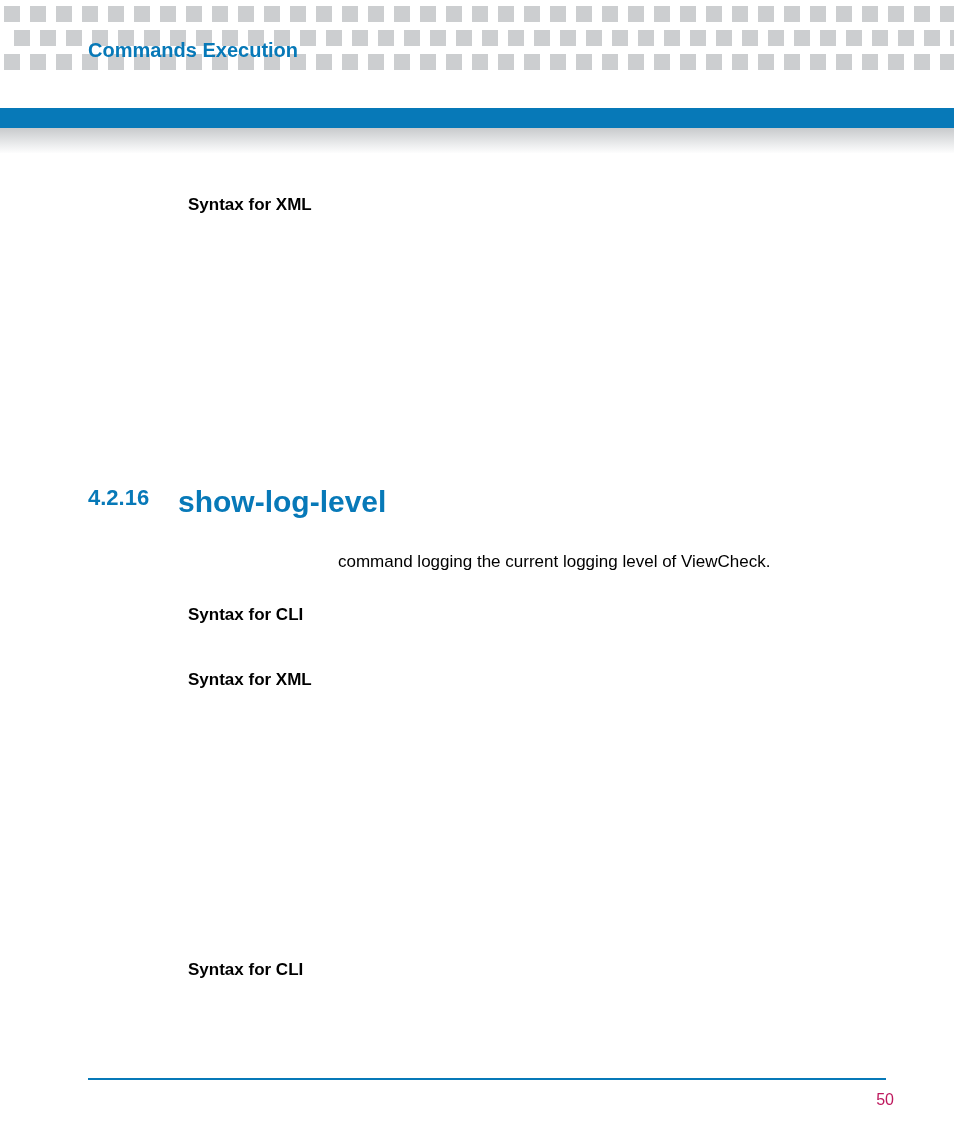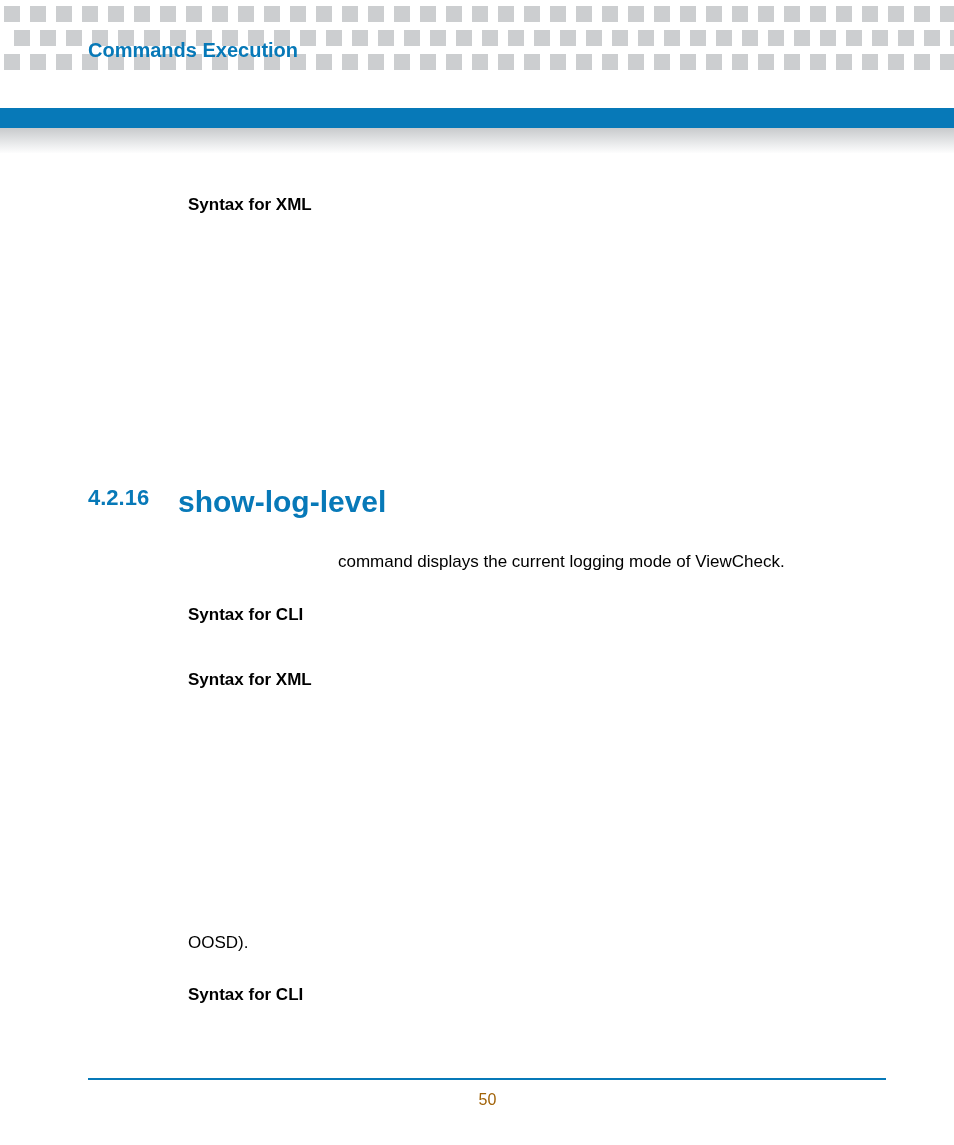--- a/index.html
+++ b/index.html
@@ -121,26 +121,26 @@
     position: absolute;
     left: 88px;
     right: 68px;
     bottom: 65px;
     height: 0;
     border-top: 2px solid var(--brand-blue);
   }
   .footer {
     position: absolute;
     left: 88px;
-    right: 67px;
+    right: 60px;
     bottom: 36px;
     display: flex;
-    justify-content: center;
+    justify-content: flex-end;
     font-size: 16px;
-    color: #a16207;
+    color: #be185d;
   }
 </style>
 </head>
 <body>
 
 <div class="page">
 
   <div class="dots-row row1">
     <span class="sq"></span>
       <span class="sq"></span>
@@ -272,32 +272,31 @@
     </div>
 
     <div class="sp-270"></div>
 
     <div class="sec">
       <span class="sec-num">4.2.16</span>
       <span class="sec-title">show-log-level</span>
     </div>
     <div class="body-col">
       <div class="sp-30"></div>
-      <div class="para" style="text-indent:150px;">command displays the current logging mode of ViewCheck.</div>
+      <div class="para" style="text-indent:150px;">command logging the current logging level of ViewCheck.</div>
       <div class="sp-30"></div>
       <div class="label">Syntax for CLI</div>
       <div class="sp-45"></div>
       <div class="label">Syntax for XML</div>
     </div>
 
     <div class="sp-210"></div>
 
     <div class="body-col">
       <div class="sp-30"></div>
-      <div class="para">OOSD).</div>
       <div class="sp-30"></div>
       <div class="label">Syntax for CLI</div>
     </div>
 
   </div>
 
   <div class="footer-rule"></div>
   <div class="footer">
     <span>50</span>
   </div>

